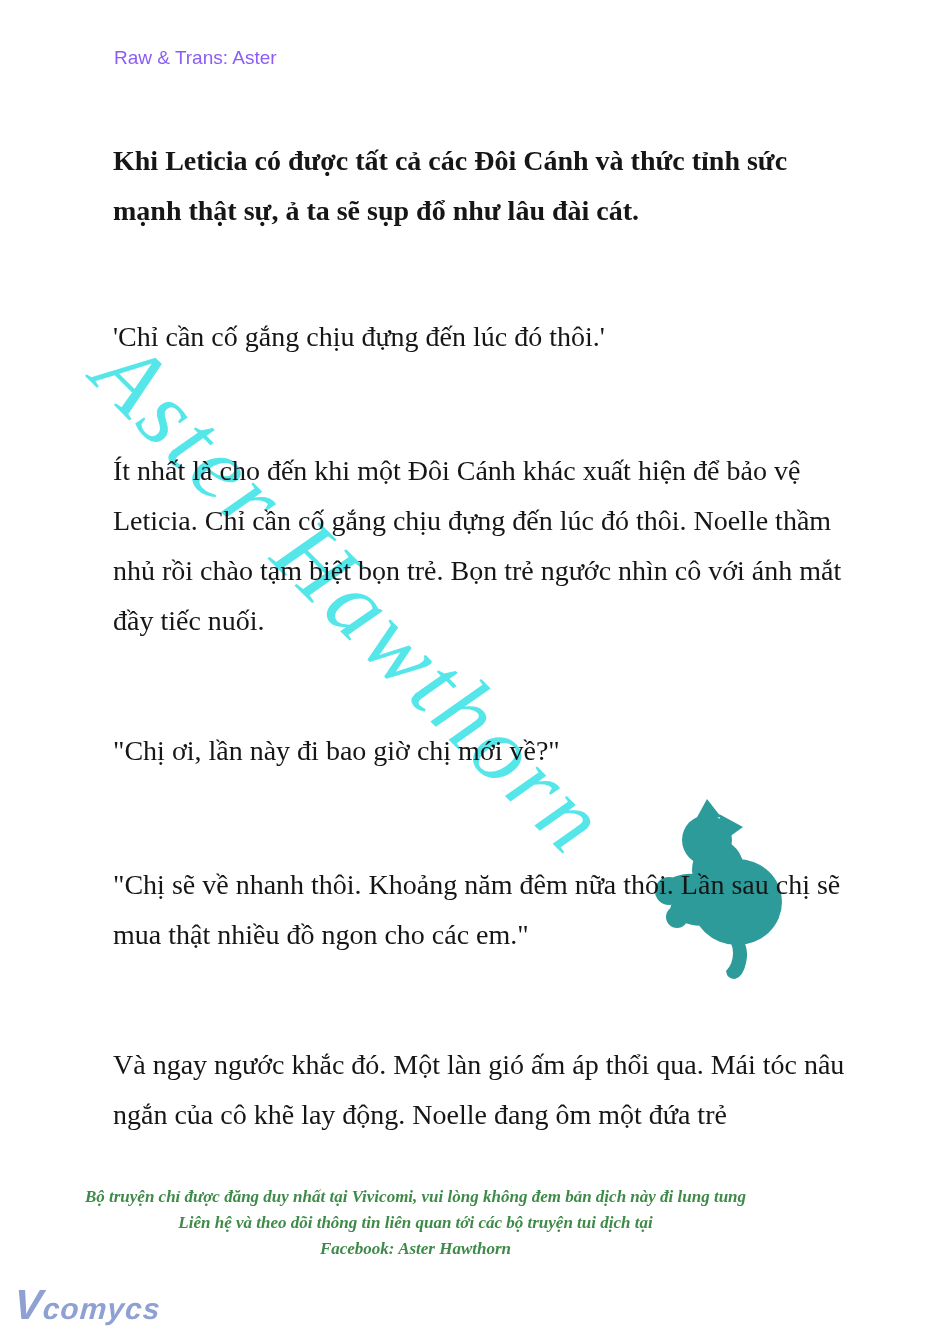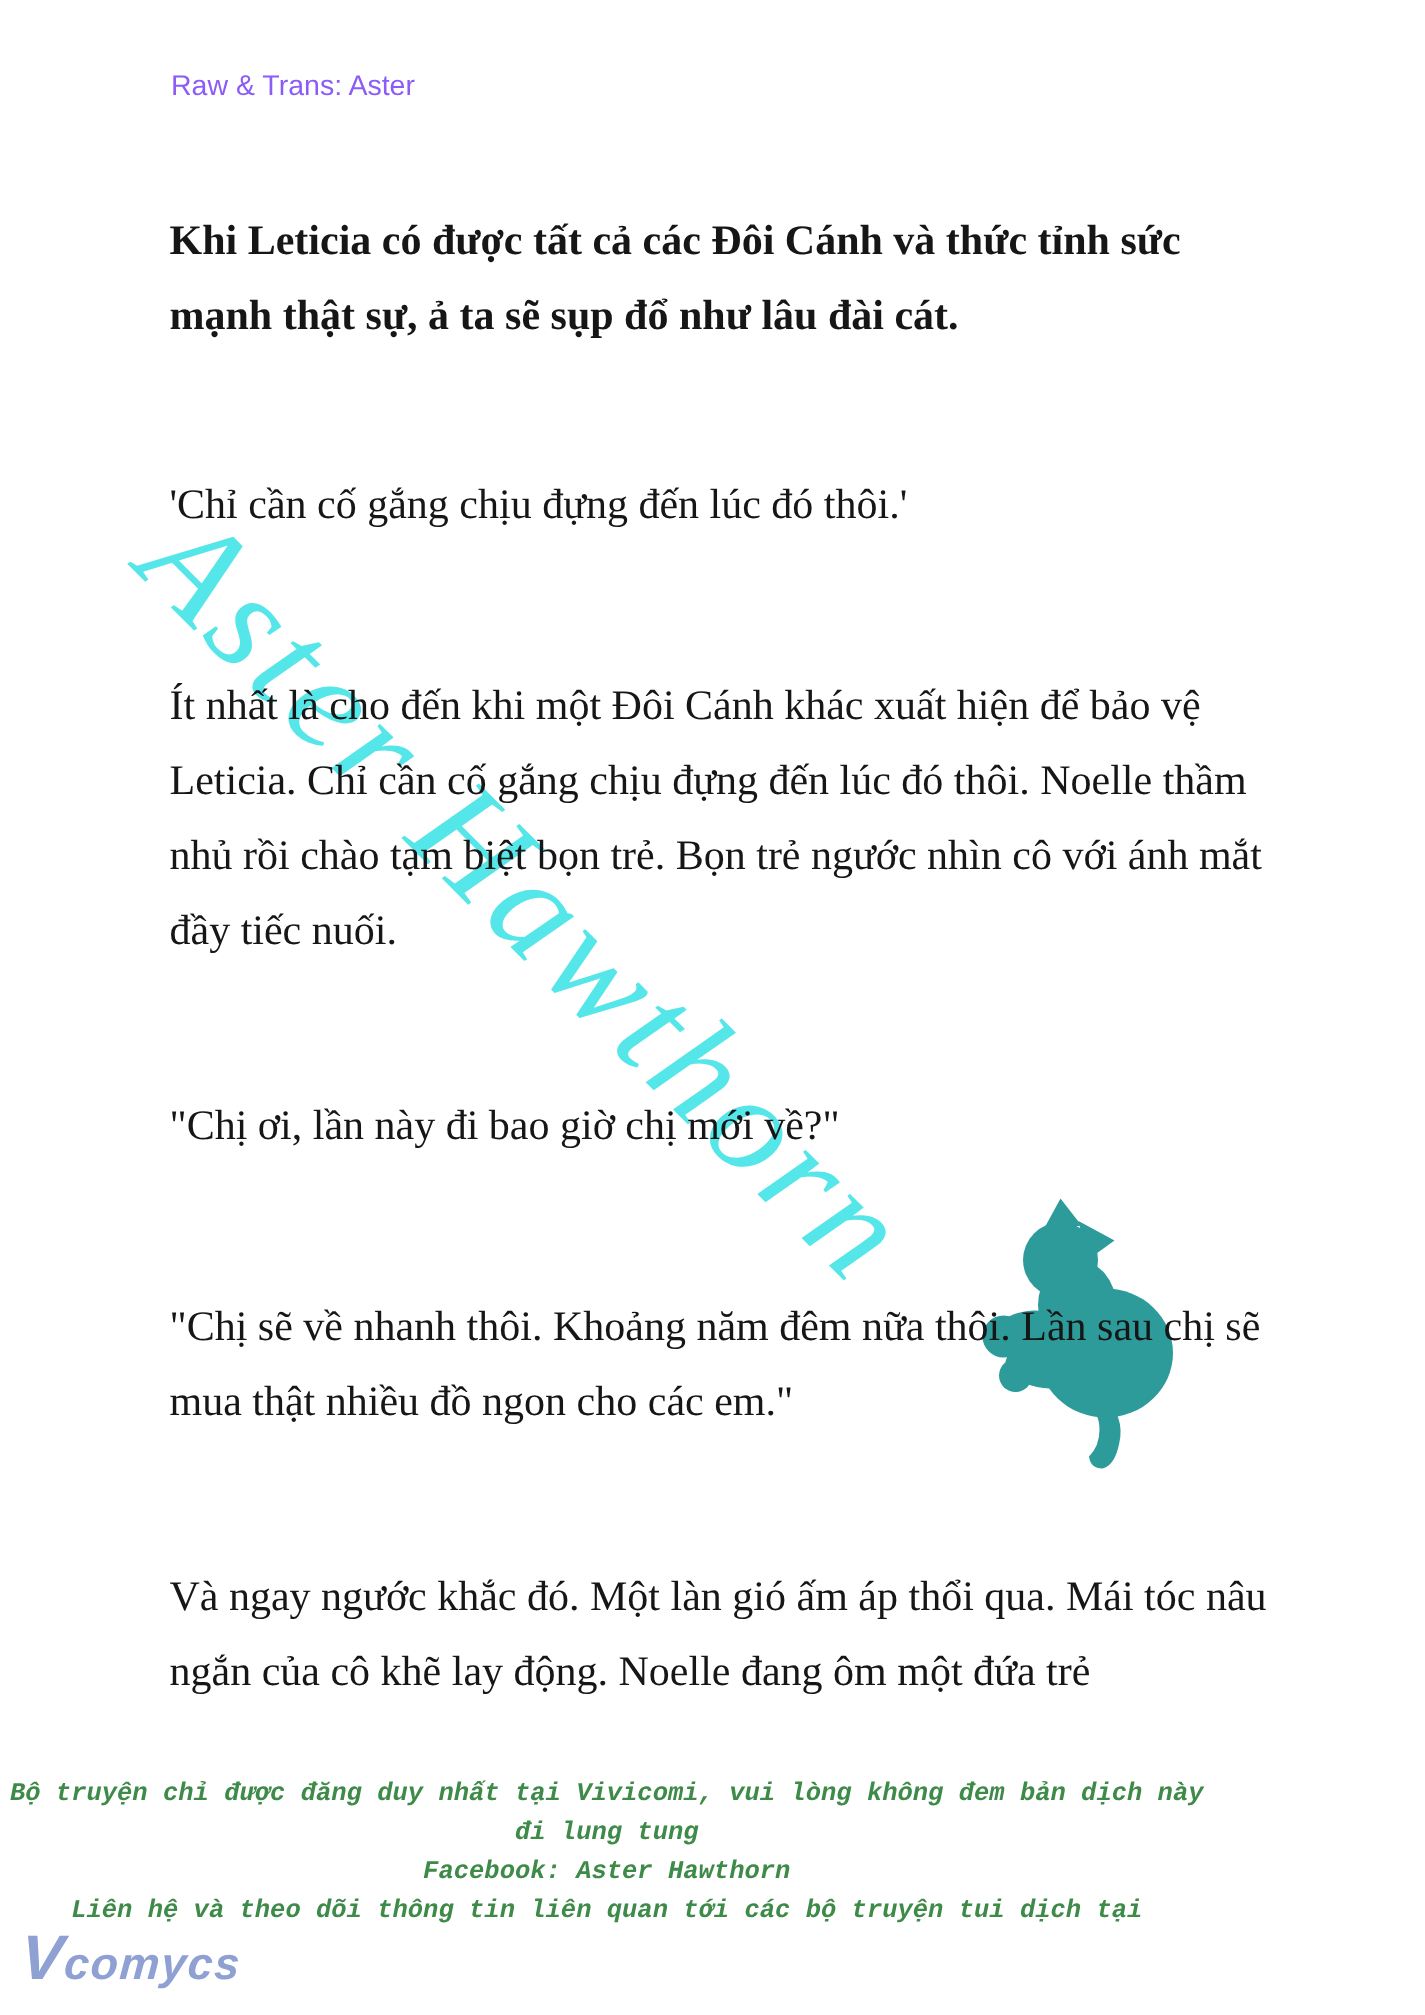--- a/index.html
+++ b/index.html
@@ -67,25 +67,25 @@
     text-align: left;
   }
   .para.p1 { top: 108px; font-weight: bold; }
   .para.p2 { top: 284px; }
   .para.p3 { top: 418px; }
   .para.p4 { top: 698px; }
   .para.p5 { top: 832px; }
   .para.p6 { top: 1012px; }
   .footer-note {
     position: absolute;
-    left: 0;
+    left: 11px;
     top: 1184px;
     width: 809px;
     text-align: center;
-    font-family: Liberation Mono, monospace;
+    font-family: Liberation Serif, serif;
     font-weight: bold;
     font-style: italic;
     font-size: 17px;
     line-height: 26px;
     color: var(--footer_green, #3e8a48);
     z-index: 3;
   }
   .site-logo {
     position: absolute;
     left: 14px;
@@ -135,19 +135,19 @@
     <p class="para p1">Khi Leticia có được tất cả các Đôi Cánh và thức tỉnh sức mạnh thật sự, ả ta sẽ sụp đổ như lâu đài cát.</p>
     <p class="para p2">'Chỉ cần cố gắng chịu đựng đến lúc đó thôi.'</p>
     <p class="para p3">Ít nhất là cho đến khi một Đôi Cánh khác xuất hiện để bảo vệ Leticia. Chỉ cần cố gắng chịu đựng đến lúc đó thôi. Noelle thầm nhủ rồi chào tạm biệt bọn trẻ. Bọn trẻ ngước nhìn cô với ánh mắt đầy tiếc nuối.</p>
     <p class="para p4">"Chị ơi, lần này đi bao giờ chị mới về?"</p>
     <p class="para p5">"Chị sẽ về nhanh thôi. Khoảng năm đêm nữa thôi. Lần sau chị sẽ mua thật nhiều đồ ngon cho các em."</p>
     <p class="para p6">Và ngay ngước khắc đó. Một làn gió ấm áp thổi qua. Mái tóc nâu ngắn của cô khẽ lay động. Noelle đang ôm một đứa trẻ</p>
   </div>
 
   <div class="footer-note">
     <div>Bộ truyện chỉ được đăng duy nhất tại Vivicomi, vui lòng không đem bản dịch này đi lung tung</div>
+    <div>Liên hệ và theo dõi thông tin liên quan tới các bộ truyện tui dịch tại</div>
     <div>Facebook: Aster Hawthorn</div>
-    <div>Liên hệ và theo dõi thông tin liên quan tới các bộ truyện tui dịch tại</div>
   </div>
 
   <span class="site-logo">Vcomycs</span>
 
 </div>
 
 </body></html>

